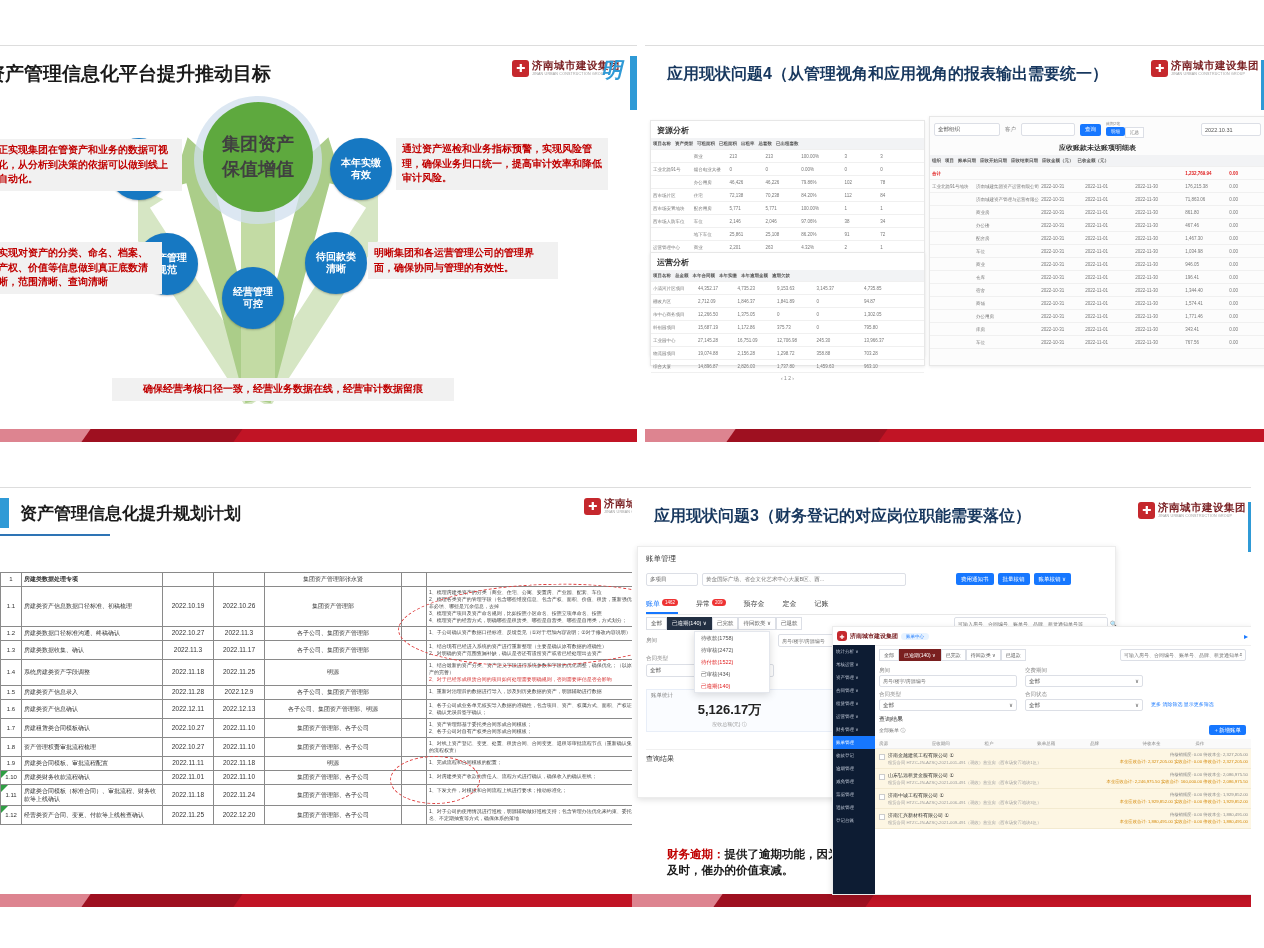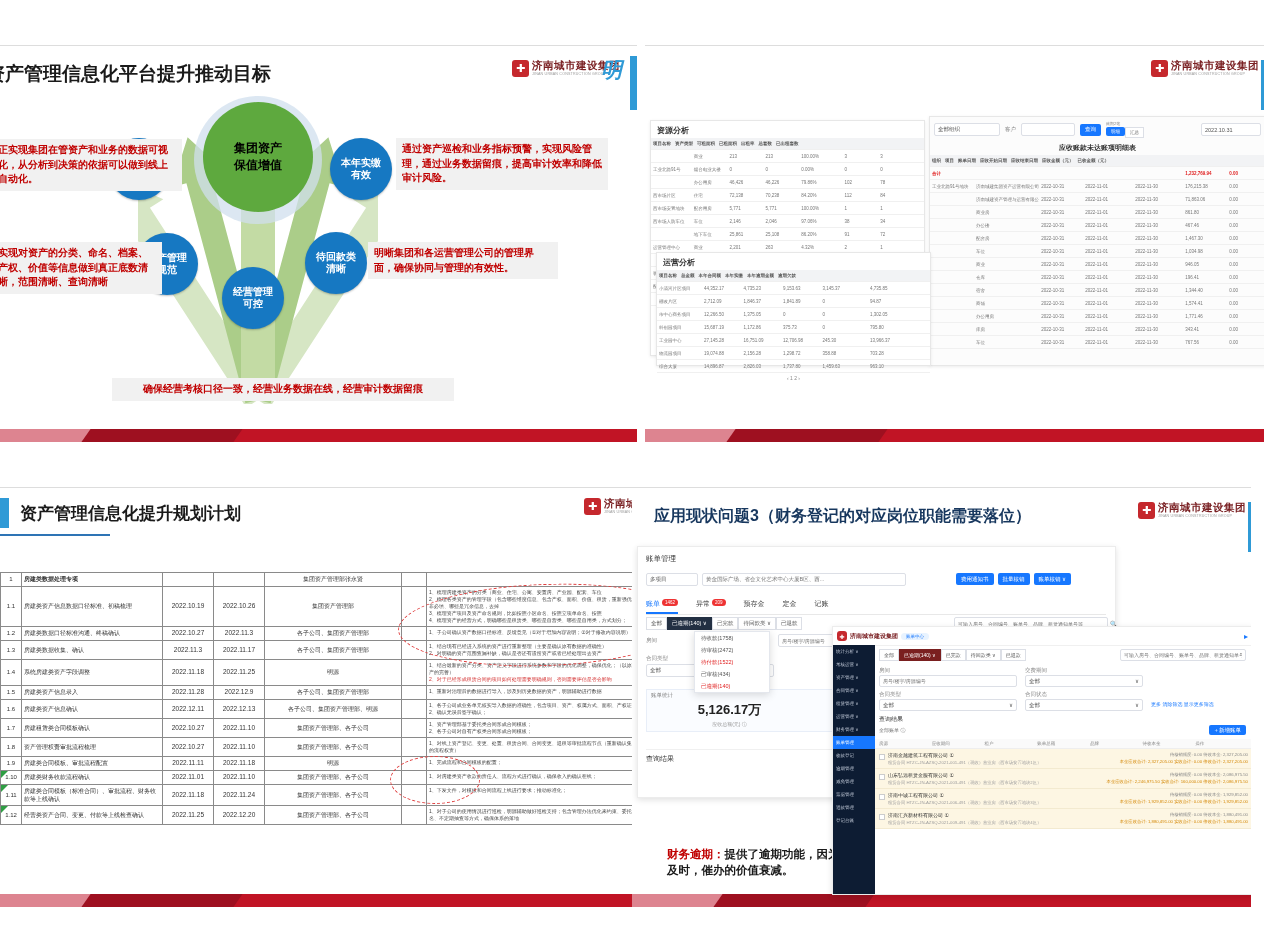--- a/index.html
+++ b/index.html
@@ -23,22 +23,22 @@
   .ltxt b{font-size:10.5px;color:#7a2023;letter-spacing:.5px;display:block;line-height:1.1;}
   .ltxt i{font-size:3.6px;color:#9a9a9a;font-style:normal;display:block;letter-spacing:.2px;}
   .bluebar{background:#2f9ad6;}
   
   .t-black{font-size:19px;font-weight:bold;color:#1a1a1a;white-space:nowrap;}
   .t-navy{font-size:16px;font-weight:bold;color:#17375e;white-space:nowrap;}
   
   .bubble{position:absolute;border-radius:50%;background:#1678c2;color:#fff;font-weight:bold;
           font-size:10px;line-height:1.25;display:flex;align-items:center;justify-content:center;
           text-align:center;white-space:pre-line;box-shadow:0 1px 2px rgba(0,0,0,.25);}
-  .ccircle{position:absolute;border-radius:50%;background:#5ea93e;color:#000000;font-weight:bold;
-           font-size:12px;line-height:1.4;display:flex;align-items:center;justify-content:center;
+  .ccircle{position:absolute;border-radius:50%;background:#5ea93e;color:#404040;font-weight:bold;
+           font-size:18px;line-height:1.4;display:flex;align-items:center;justify-content:center;
            text-align:center;white-space:pre-line;}
   .halo{position:absolute;border-radius:50%;background:rgba(208,223,238,.75);}
   .gnote{position:absolute;background:#f1f1f1;color:#c00000;font-weight:bold;font-size:10px;
          line-height:1.45;padding:4px 6px;}
   
   .panel{position:absolute;background:#fff;border:1px solid #e7e7e7;box-shadow:0 1px 3px rgba(0,0,0,.08);}
   .ph{font-size:8px;font-weight:bold;color:#333;margin:4px 0 2px 6px;}
   .mt{font-size:4.5px;color:#777;}
   .mt .mr{display:flex;border-bottom:1px solid #f0f0f0;align-items:center;min-height:12px;}
   .mt .mr.mh{background:#f2f3f5;color:#555;font-weight:bold;min-height:11px;}
@@ -147,32 +147,33 @@
     <div class="bubble" style="left:330px;top:92px;width:62px;height:62px;">本年实缴
 有效</div>
     <div class="bubble" style="left:136px;top:187px;width:62px;height:62px;">资产管理
 规范</div>
     <div class="bubble" style="left:305px;top:186px;width:62px;height:62px;">待回款类
 清晰</div>
     <div class="bubble" style="left:222px;top:221px;width:62px;height:62px;">经营管理
 可控</div>
 
     <div class="gnote" style="left:-8px;top:93px;width:178px;">正实现集团在管资产和业务的数据可视化，从分析到决策的依据可以做到线上自动化。</div>
-    <div class="gnote" style="left:396px;top:92px;width:200px;">通过资产巡检和业务指标预警，实现风险管理，通过业务数据留痕，提高审计效率和降低审计风险。</div>
+    <div class="gnote" style="left:396px;top:92px;width:200px;">通过资产巡检和业务指标预警，实现风险管理，确保业务归口统一，提高审计效率和降低审计风险。</div>
     <div class="gnote" style="left:-8px;top:196px;width:158px;">实现对资产的分类、命名、档案、产权、价值等信息做到真正底数清晰，范围清晰、查询清晰</div>
     <div class="gnote" style="left:112px;top:332px;width:330px;text-align:center;">确保经营考核口径一致，经营业务数据在线，经营审计数据留痕</div>
     <div class="gnote" style="left:368px;top:196px;width:178px;">明晰集团和各运营管理公司的管理界面，确保协同与管理的有效性。</div>
 
     <div class="band">
         <i class="b1"></i>
         <i class="b2"></i>
       </div>
   </div>
 
   <div class="slide" id="s2">
+    <div class="abs t-navy" style="left:22px;top:18px;">应用现状问题4（从管理视角和应用视角的报表输出需要统一）</div>
     <div class="abs logo" style="left:506px;top:14px;">
       <span class="licon">✚</span>
       <span class="ltxt">
           <b>济南城市建设集团</b>
           <i>JINAN URBAN CONSTRUCTION GROUP</i>
         </span>
     </div>
     <div class="abs bluebar" style="left:616px;top:14px;width:3px;height:50px;"></div>
 
     <div class="panel" style="left:5px;top:74px;width:273px;height:234px;">
@@ -292,21 +293,21 @@
               <span class="c1">商业</span>
               <span class="c2">1,061</span>
             <span class="c3">1,061</span>
               <span class="c4">74.86%</span>
               <span class="c5">8</span>
             <span class="c6">4</span>
           </div>
           </div>
       </div>
     </div>
-    <div class="panel" style="left:5px;top:206px;width:273px;height:112px;z-index:2;margin-left:6px;">
+    <div class="panel" style="left:5px;top:206px;width:273px;height:112px;z-index:2;">
       <div class="ph">运营分析</div>
       <div class="mt ta">
         <div class="mr mh">
             <span>项目名称</span>
             <span>总金额</span>
             <span>本年合同额</span>
             <span>本年实缴</span>
             <span>本年逾期金额</span>
             <span>逾期欠款</span>
           </div>

